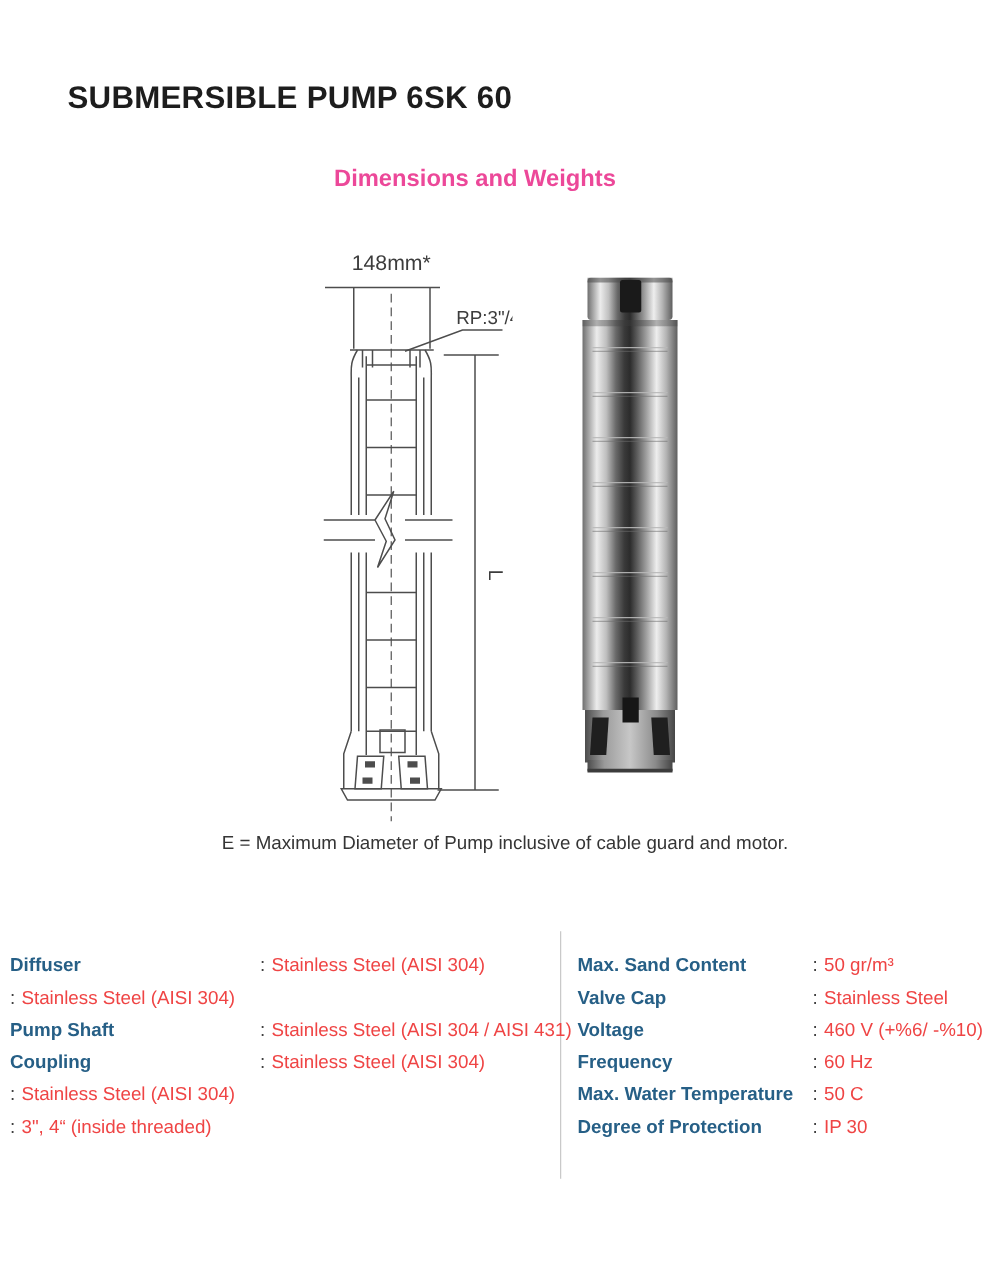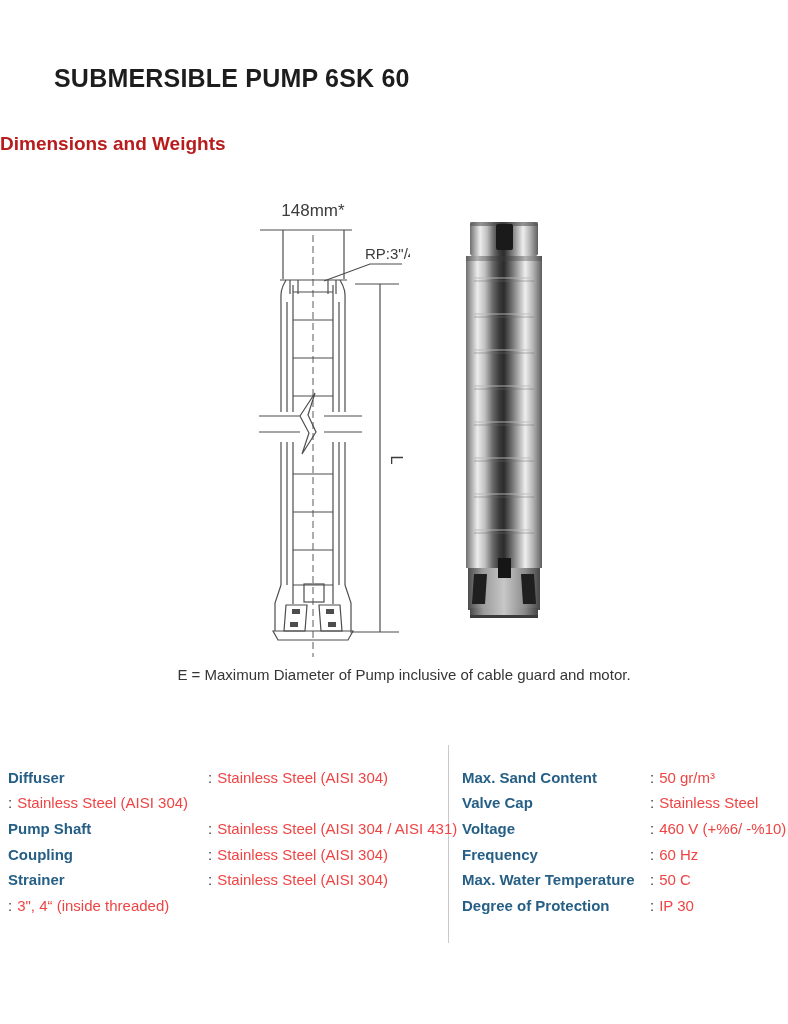--- a/index.html
+++ b/index.html
@@ -5,33 +5,33 @@
   html,body{margin:0;padding:0;background:#fff;}
   .page{
     position:relative;width:788px;height:1024px;background:#ffffff;
     font-family:"Liberation Sans",sans-serif;overflow:hidden;margin:0 auto;
   }
   .title{
     position:absolute;left:54px;top:64px;font-size:25px;font-weight:bold;
     color:#1d1d1d;letter-spacing:.2px;
   }
   .section-title{
-    position:absolute;left:0;top:133px;width:760px;
-    font-size:19px;font-weight:bold;color:#b91c1c;
+    position:absolute;left:0;top:133px;width:760px;text-align:center;
+    font-size:19px;font-weight:bold;color:#ec4899;
   }
   .caption{
     position:absolute;left:0;top:666px;width:808px;text-align:center;
     font-size:15px;color:#353535;
   }
   .drawing-svg{position:absolute;left:250px;top:188px;}
   .photo-svg{position:absolute;left:460px;top:222px;}
   .spec-col{position:absolute;top:760px;}
   .spec-col.left{left:8px;width:430px;}
   .spec-col.right{left:462px;width:320px;}
-  .spec-row{display:flex;align-items:flex-end;height:25.7px;font-size:15px;}
+  .spec-row{display:flex;align-items:center;height:25.7px;font-size:15px;}
   .spec-label{font-weight:bold;color:#265f86;flex:0 0 auto;}
   .spec-col.left .spec-label{width:200px;}
   .spec-col.right .spec-label{width:188px;}
   .spec-colon{color:#3f3f3f;margin-right:5px;}
   .spec-value{color:#ef4444;white-space:nowrap;}
   .divider{
     position:absolute;left:448px;top:745px;width:1px;height:198px;background:#c9c9c9;
   }
   .dwg-text{font-family:"Liberation Sans",sans-serif;fill:#3c3c3c;}
 </style>
@@ -193,21 +193,20 @@
       <span class="spec-label">Pump Shaft</span>
       <span class="spec-colon">:</span>
       <span class="spec-value">Stainless Steel (AISI 304 / AISI 431)</span>
     </div>
     <div class="spec-row">
       <span class="spec-label">Coupling</span>
       <span class="spec-colon">:</span>
       <span class="spec-value">Stainless Steel (AISI 304)</span>
     </div>
     <div class="spec-row">
-      <span class="spec-label">Strainer</span>
       <span class="spec-colon">:</span>
       <span class="spec-value">Stainless Steel (AISI 304)</span>
     </div>
     <div class="spec-row">
       <span class="spec-colon">:</span>
       <span class="spec-value">3", 4“ (inside threaded)</span>
     </div>
   </div>
 
   <div class="spec-col right">

